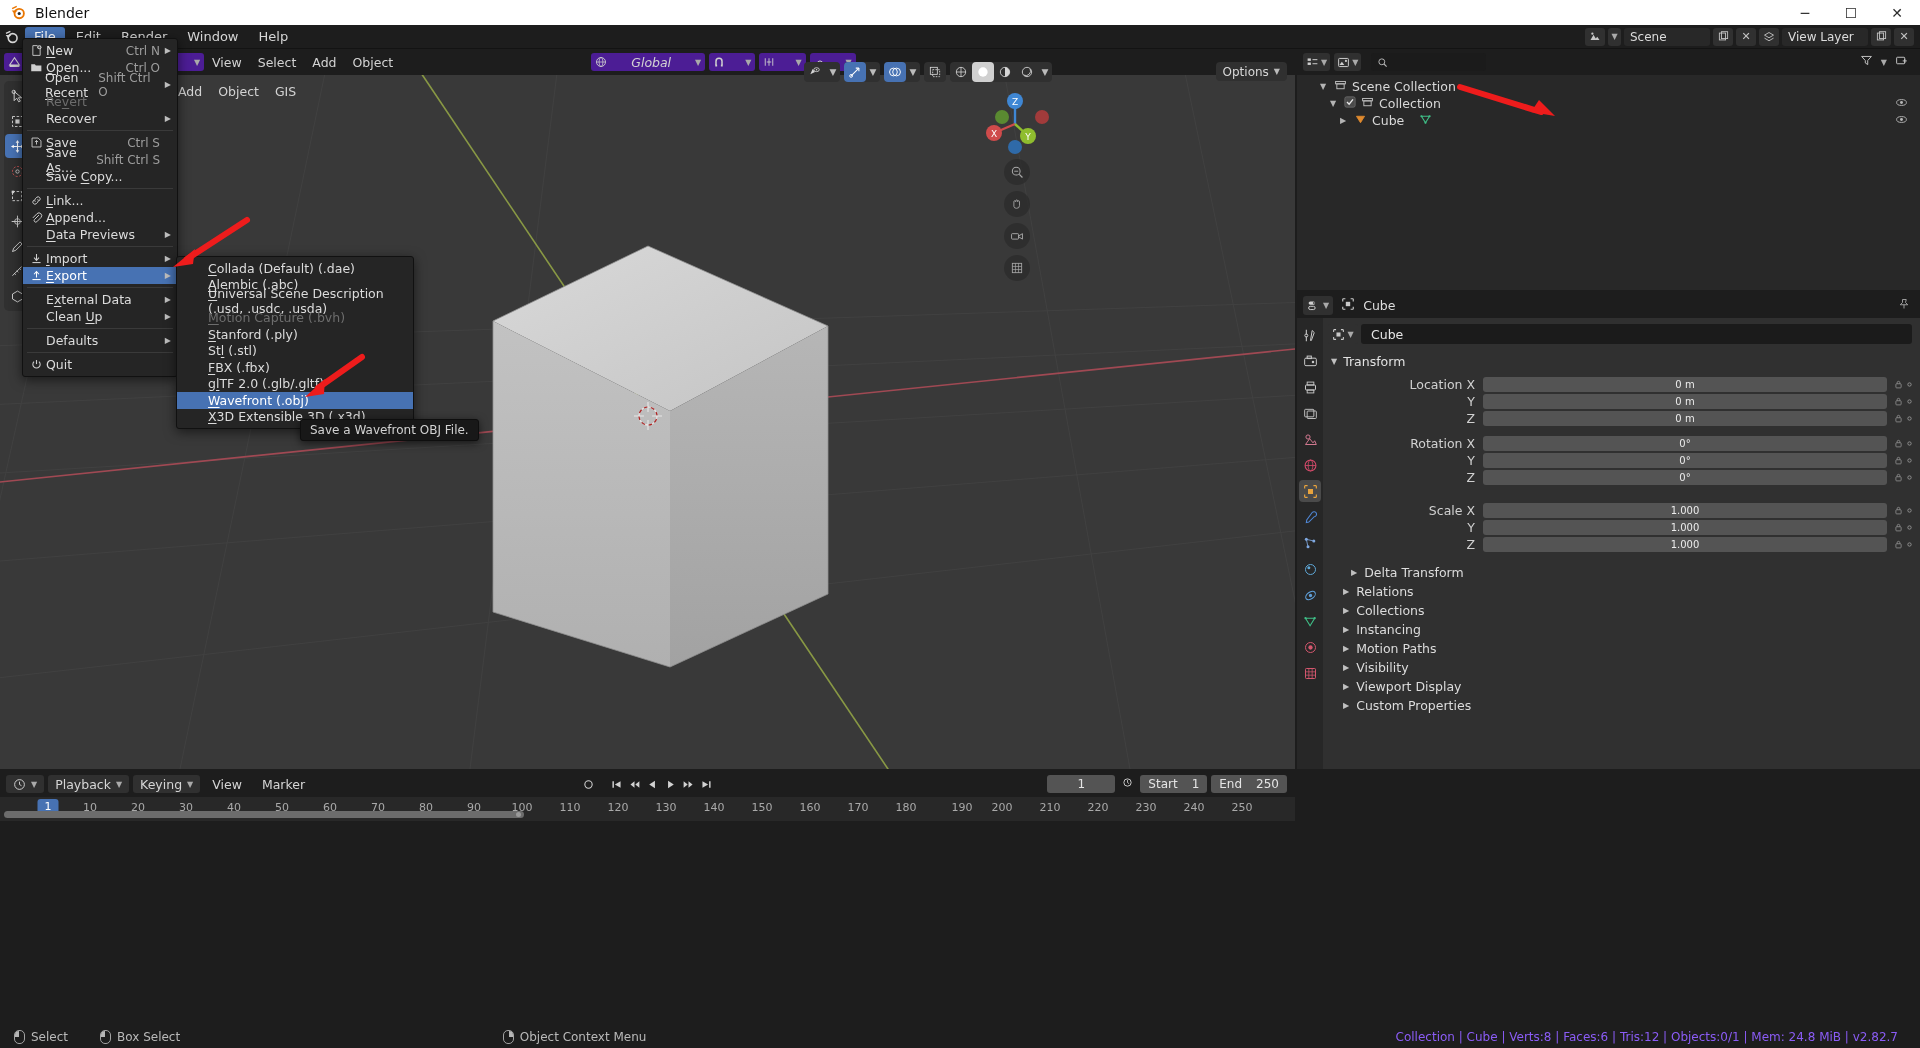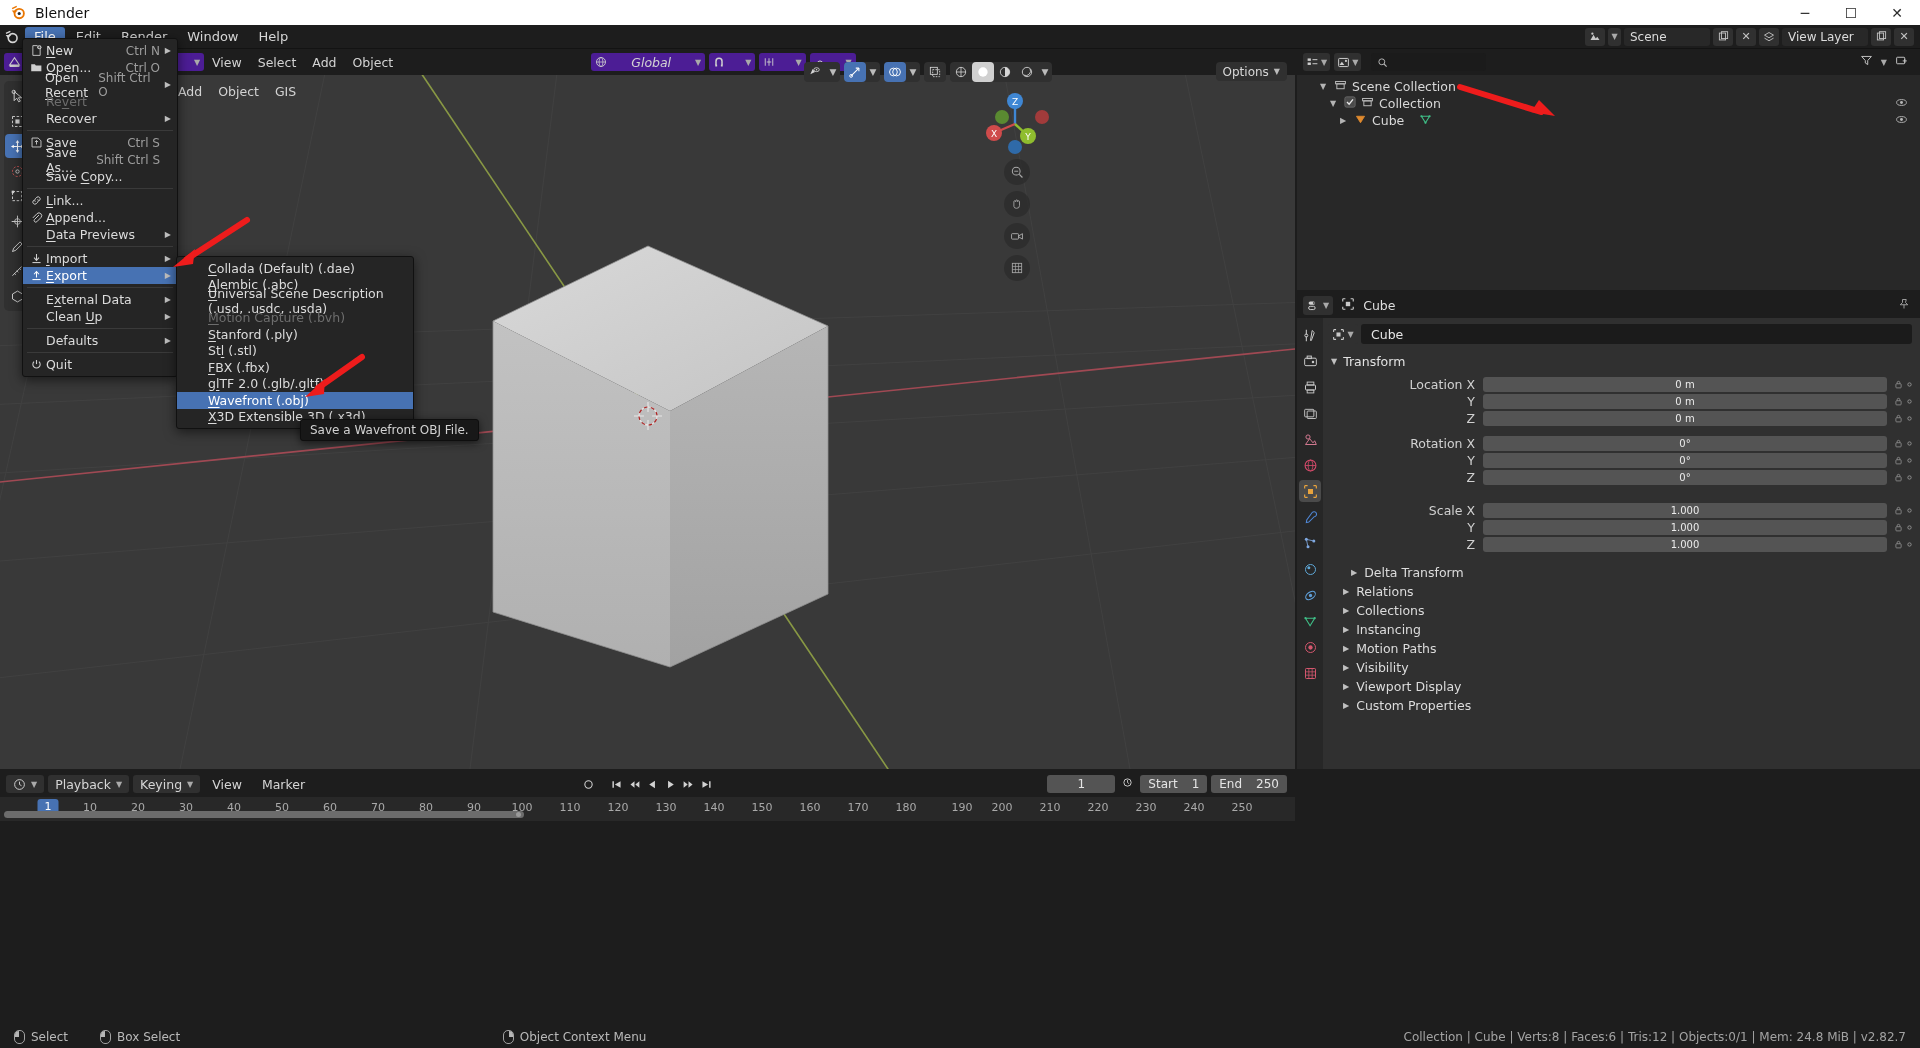--- a/index.html
+++ b/index.html
@@ -164,21 +164,21 @@
   #statusbar{
     position:absolute; left:0; bottom:0; width:1920px; height:22px;
     background:#1d1d1d; display:flex; align-items:center; font-size:12px; color:#b9b9b9;
     padding-left:14px; gap:6px;
   }
   .sb-item{ display:flex; align-items:center; gap:6px; margin-right:26px;}
   .mousey{ width:11px;height:14px;border:1px solid #a2a2a2;border-radius:5px;position:relative;}
   .mousey.l::before{content:"";position:absolute;left:0;top:0;width:4px;height:6px;background:#b6b6b6;border-radius:4px 0 0 0;}
   .mousey.m::before{content:"";position:absolute;left:3.5px;top:0;width:3px;height:6px;background:#b6b6b6;}
   .mousey.r::before{content:"";position:absolute;right:0;top:0;width:4px;height:6px;background:#b6b6b6;border-radius:0 4px 0 0;}
-  #sb-stats{ margin-left:auto; padding-right:14px; font-size:12px; color:#a3a3a3;text-align:center;}
+  #sb-stats{ margin-left:auto; padding-right:22px; font-size:12px; color:#8b5cf6;text-align:center;}
 
   
   #filemenu{
     position:absolute; left:22px; top:38px; width:156px; background:#252525;
     border:1px solid #111; border-radius:3px; padding:3px 0; z-index:40;
     box-shadow:0 3px 12px rgba(0,0,0,.55);
   }
   .fm-row{ height:17px; display:flex; align-items:center; font-size:12.5px; color:#dcdcdc; padding:0 6px 0 4px;}
   .fm-row.hl{ background:#4772b3; color:#fff; }
   .fm-row.dis{ color:#6d6d6d; }

